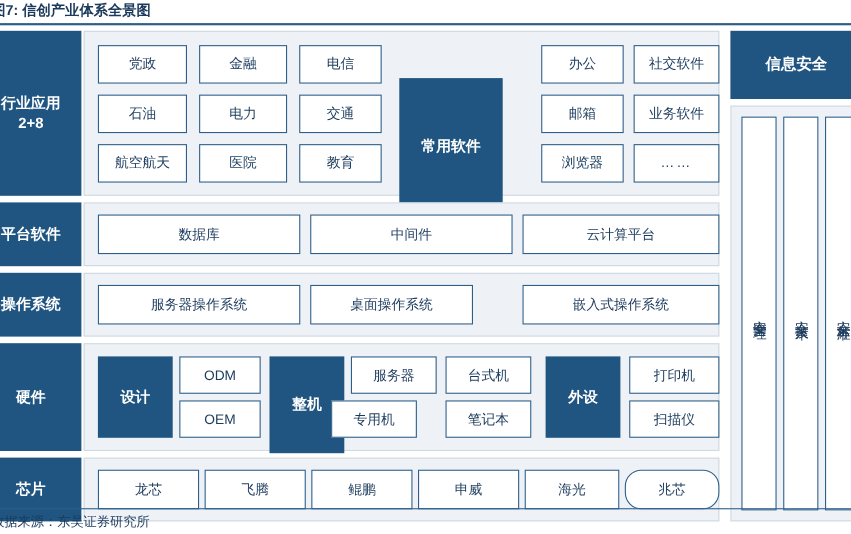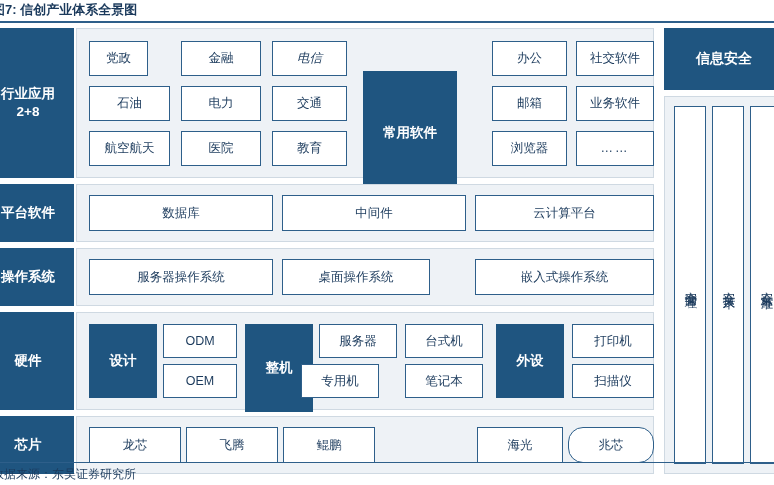--- a/index.html
+++ b/index.html
@@ -165,23 +165,23 @@
   <div id="header-rule"></div>
 </div>
 
 <div id="diagram">
 
   <div class="band" style="left:76px; top:4px; width:578px; height:150px;"></div>
 
   <div class="rowlabel" style="left:-18px; top:4px; width:92px; height:150px;">行业应用
 2+8</div>
 
-  <div class="wbox" style="left:89px; top:17px; width:59px; height:35px;">党政</div>
+  <div class="wbox" style="left:89px; top:17px; width:81px; height:35px;">党政</div>
   <div class="wbox" style="left:181px; top:17px; width:80px; height:35px;">金融</div>
-  <div class="wbox" style="left:272px; top:17px; width:75px; height:35px;font-style:italic;">电信</div>
+  <div class="wbox" style="left:272px; top:17px; width:75px; height:35px;">电信</div>
 
   <div class="wbox" style="left:89px; top:62px; width:81px; height:35px;">石油</div>
   <div class="wbox" style="left:181px; top:62px; width:80px; height:35px;">电力</div>
   <div class="wbox" style="left:272px; top:62px; width:75px; height:35px;">交通</div>
 
   <div class="wbox" style="left:89px; top:107px; width:81px; height:35px;">航空航天</div>
   <div class="wbox" style="left:181px; top:107px; width:80px; height:35px;">医院</div>
   <div class="wbox" style="left:272px; top:107px; width:75px; height:35px;">教育</div>
 
   <div class="dbox" style="left:363px; top:17px; width:94px; height:125px;margin-top:30px;">常用软件</div>
@@ -229,20 +229,21 @@
   <div class="wbox" style="left:572px; top:300px; width:82px; height:34px;">打印机</div>
   <div class="wbox" style="left:572px; top:340px; width:82px; height:34px;">扫描仪</div>
 
   <div class="band" style="left:76px; top:392px; width:578px; height:58px;"></div>
 
   <div class="rowlabel" style="left:-18px; top:392px; width:92px; height:58px;">芯片</div>
 
   <div class="wbox" style="left:89px; top:403px; width:92px; height:36px;">龙芯</div>
   <div class="wbox" style="left:186px; top:403px; width:92px; height:36px;">飞腾</div>
   <div class="wbox" style="left:283px; top:403px; width:92px; height:36px;">鲲鹏</div>
+  <div class="wbox" style="left:380px; top:403px; width:92px; height:36px;">申威</div>
   <div class="wbox" style="left:477px; top:403px; width:86px; height:36px;">海光</div>
   <div class="wbox" style="left:568px; top:403px; width:86px; height:36px;border-radius:15px;">兆芯</div>
 
   <div id="sec-header" style="left:664px; top:4px; width:120px; height:62px;">信息安全</div>
 
   <div id="sec-band" style="left:664px; top:72px; width:120px; height:378px;"></div>
 
   <div class="vbox" style="left:674px; top:82px; width:32px; height:358px;">安全管理</div>
   <div class="vbox" style="left:712px; top:82px; width:32px; height:358px;">安全技术</div>
   <div class="vbox" style="left:750px; top:82px; width:32px; height:358px;">安全标准</div>

